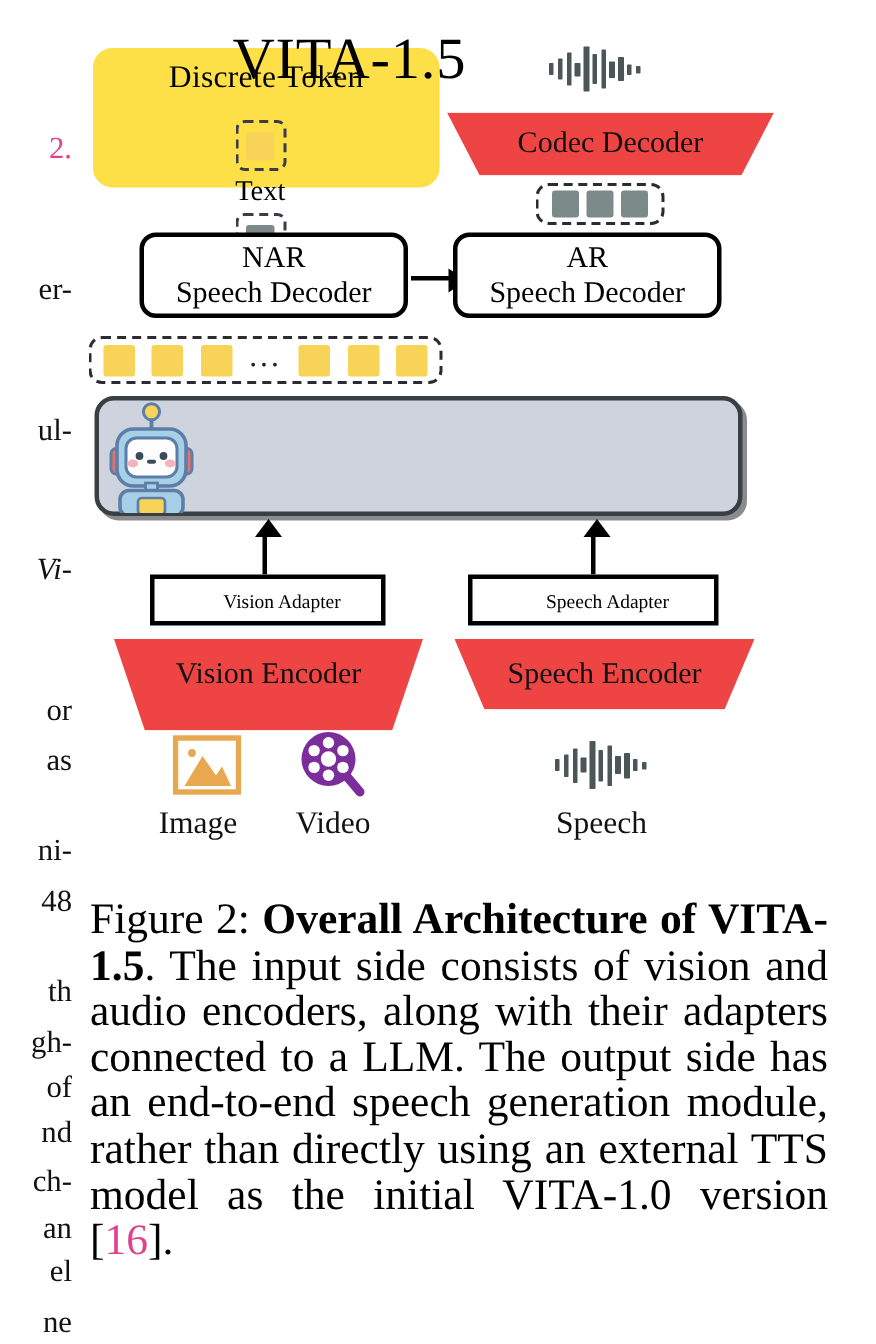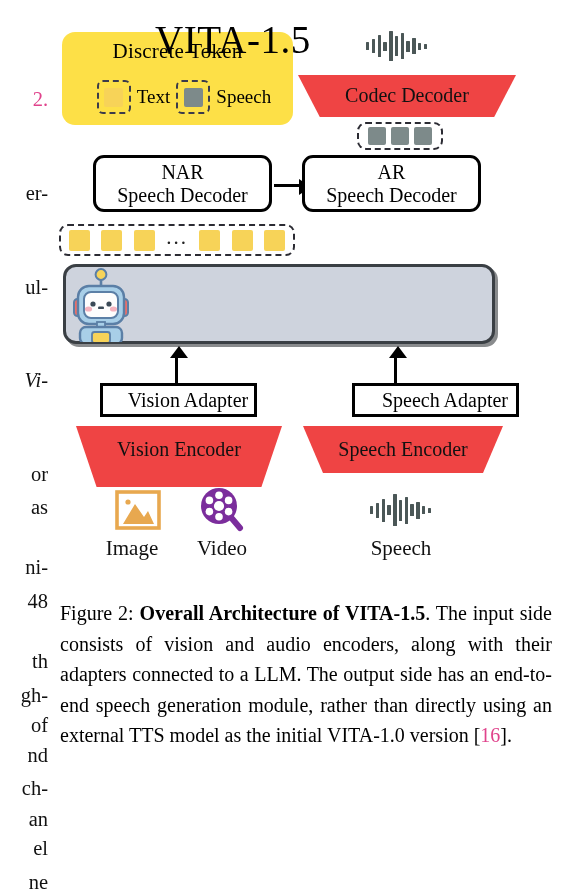--- a/index.html
+++ b/index.html
@@ -82,27 +82,28 @@
     position: absolute;
     left: 0;
     top: 7px;
     width: 231px;
     text-align: center;
     font-size: 21px;
     letter-spacing: .2px;
   }
   .legend-row {
     position: absolute;
-    left: 12px;
+    left: 0;
     top: 48px;
     width: 223px;
     display: flex;
     align-items: center;
     justify-content: center;
     gap: 3px;
+    flex-direction: column;
   }
   .dashbox {
     width: 34px;
     height: 34px;
     border: 2px dashed #3b3b4a;
     border-radius: 6px;
     display: flex;
     align-items: center;
     justify-content: center;
     box-sizing: border-box;
@@ -173,21 +174,21 @@
     display: flex;
     align-items: center;
     justify-content: center;
     text-align: center;
     font-size: 20px;
     line-height: 23px;
   }
   .rbox.small {
     border-width: 3.2px;
     border-radius: 0;
-    font-size: 20px;
+    font-size: 13px;
     padding-left: 19px;
   }
 
   
   .llm-box {
     position: absolute;
     left: 63px;
     top: 264px;
     width: 432px;
     height: 80px;
@@ -251,21 +252,21 @@
     font-size: 21px;
     color: #111;
   }
 
   
   #caption {
     position: absolute;
     left: 60px;
     top: 598px;
     width: 492px;
-    font-size: 20px;
+    font-size: 29px;
     line-height: 30.6px;
     text-align: justify;
     color: #000;
   }
   #caption b { font-weight: bold; }
   #caption .cite { color: #e0438c; }
 </style>
 </head>
 <body>
 
@@ -392,21 +393,21 @@
 
     <div class="llm-label">VITA-1.5</div>
 
     <div class="arrow-v" style="left:175px; top:356px; height:27px;"></div>
     <div class="arrow-v" style="left:394px; top:356px; height:27px;"></div>
 
     <div class="rbox small" style="left:100px; top:383px; width:157px; height:34px;">
       <span>Vision Adapter</span>
     </div>
 
-    <div class="rbox small" style="left:312px; top:383px; width:167px; height:34px;margin-left:40px;">
+    <div class="rbox small" style="left:312px; top:383px; width:167px; height:34px;">
       <span>Speech Adapter</span>
     </div>
 
     <div class="trap down" style="left:76px; top:426px; width:206px; height:61px;">
       <div class="trap-label" style="top:12px;">Vision Encoder</div>
     </div>
 
     <div class="trap down" style="left:303px; top:426px; width:200px; height:47px;">
       <div class="trap-label" style="top:12px;">Speech Encoder</div>
     </div>

